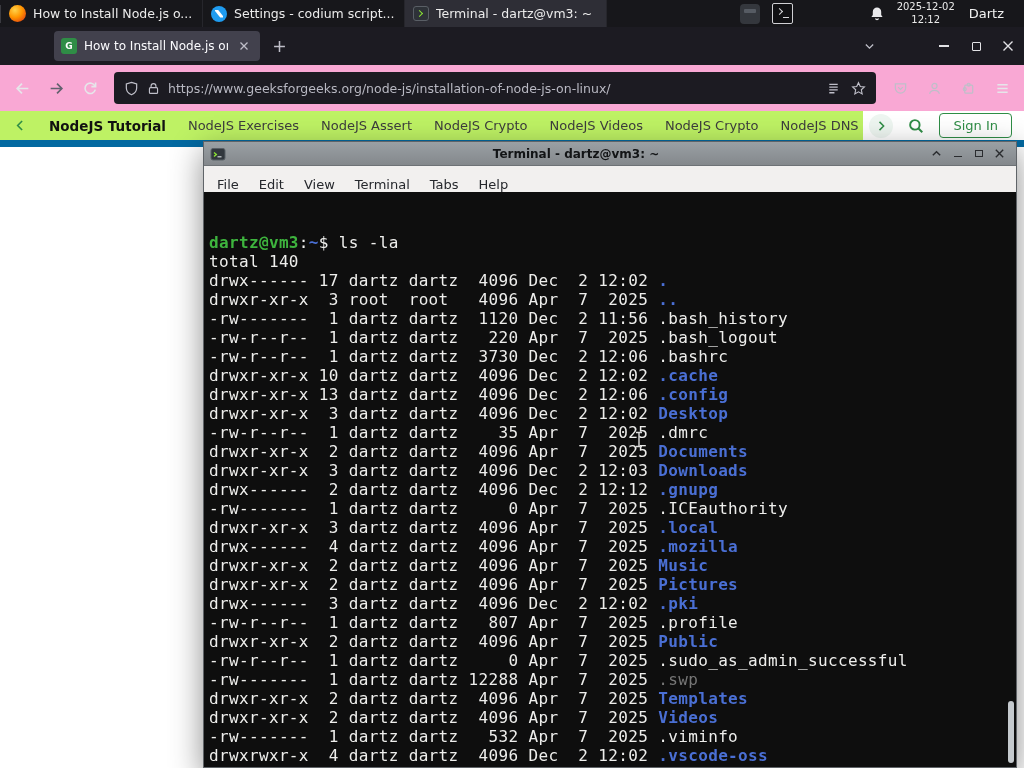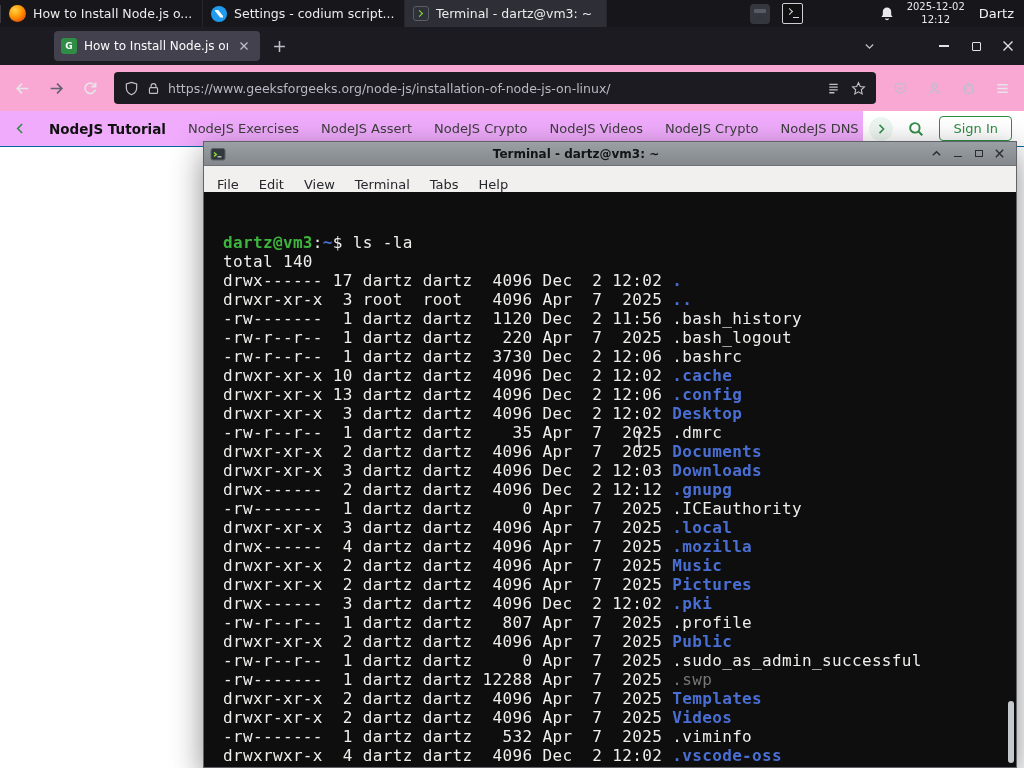--- a/index.html
+++ b/index.html
@@ -14,21 +14,21 @@
   .grid-icon i { background:#cfd2d6; border-radius:1px; }
   .panel-sep { width:1px; height:18px; background:#3a3a40; }
   .task-btn { width:202px; height:100%; display:flex; align-items:center; gap:7px; padding:0 8px; border-right:1px solid #26262c; overflow:hidden; }
   .task-btn.active { background:#2e2e36; }
   .task-title { font-size:12.5px; white-space:nowrap; overflow:hidden; color:#ececec; }
   .ff-icon { width:17px; height:17px; border-radius:50%; background:radial-gradient(circle at 35% 30%, #ffd24a 0%, #ff9500 45%, #e8540e 78%, #b5320f 100%); flex:none; }
   .codium-icon { width:16px; height:16px; border-radius:50%; background:#1f9cf0; flex:none; position:relative; }
   .codium-icon::after { content:""; position:absolute; left:4px; top:4px; width:8px; height:8px; background:#fff; clip-path:polygon(0 0, 35% 0, 100% 80%, 100% 100%, 65% 100%, 0 20%); }
   .termtask-icon { width:16px; height:15px; border-radius:3px; background:#2e3238; border:1px solid #5a5f66; flex:none; position:relative; }
   .termtask-icon::after { content:""; position:absolute; left:3px; top:4px; width:4px; height:4px; border-right:1.5px solid #8ae234; border-bottom:1.5px solid #8ae234; transform:rotate(-45deg); }
-  .panel-right { margin-left:auto; display:flex; align-items:center; gap:12px; padding-right:10px; }
+  .panel-right { margin-left:auto; display:flex; align-items:center; gap:12px; padding-right:20px; }
   .systray-app { width:20px; height:20px; border-radius:4px; background:#34373d; position:relative; }
   .systray-app::after { content:""; position:absolute; left:4px; top:5px; right:4px; height:4px; background:#565b63; border-radius:1px; }
   .systray-term { width:21px; height:21px; border:1px solid #d0d0d4; border-radius:2px; position:relative; background:#101013; margin-right:2px; }
   .systray-term::before { content:""; position:absolute; left:4px; top:5px; width:4px; height:4px; border-right:1.5px solid #d8d8dc; border-bottom:1.5px solid #d8d8dc; transform:rotate(-45deg); }
   .systray-term::after { content:""; position:absolute; left:10px; bottom:5px; width:6px; height:1.5px; background:#d8d8dc; }
   .bell { margin-left:62px; }
   .clock { text-align:center; font-size:10px; line-height:1.25; color:#eaeaea; }
   .panel-user { font-size:13px; padding-left:2px; color:#f2f2f2; }
 
   
@@ -46,39 +46,39 @@
   .min-glyph { width:10px; height:1.5px; background:#e2e2e6; }
   .max-glyph { width:9px; height:9px; border:1.4px solid #e2e2e6; border-radius:1px; }
 
   .navbar { height:46px; background:#f9a8d4; display:flex; align-items:center; padding:0 6px; gap:2px; }
   .nav-btn { width:32px; height:32px; flex:none; }
   .nav-btn.disabled { color:#62616e; }
   .urlbar { flex:1; height:32px; margin:0 6px; background:#1c1b22; border-radius:4px; display:flex; align-items:center; padding:0 10px; gap:8px; min-width:0; }
   .url-text { color:#b9b9c3; font-size:12.5px; white-space:nowrap; overflow:hidden; flex:1; }
   .urlbar-right { display:flex; align-items:center; gap:10px; }
 
-  .sitenav { height:36px; background:#f0abfc; border-bottom:1px solid #0369a1; display:flex; align-items:center; position:relative; }
+  .sitenav { height:36px; background:#bef264; border-bottom:7px solid #0369a1; display:flex; align-items:center; position:relative; }
   .nav-list { flex:1; min-width:0; display:flex; align-items:center; gap:22px; overflow:hidden; white-space:nowrap; padding-left:14px; }
   .nav-item { font-size:13px; color:#3d3d3d; flex:none; }
   .nav-item.primary { font-size:13.5px; font-weight:bold; color:#111; }
   .sitenav-right { flex:none; display:flex; align-items:center; gap:14px; padding:0 12px 0 6px; background:#fff; height:100%; }
   .chev-circle { width:24px; height:24px; border-radius:50%; background:#eef6f1; display:flex; align-items:center; justify-content:center; }
   .signin-btn { border:1px solid #2f8d46; color:#2f8d46; background:#fff; border-radius:4px; font-size:13px; padding:4px 13px; font-family:inherit; }
 
   
   .terminal { position:absolute; left:203px; top:141px; width:814px; height:627px; z-index:20; border:1px solid #606468; box-shadow:0 10px 30px rgba(0,0,0,.45); display:flex; flex-direction:column; }
   .titlebar { height:24px; background:linear-gradient(#9aa0a4,#84888c); display:flex; align-items:center; padding:0 6px; flex:none; border-bottom:1px solid #6e7276; }
   .title-icon { width:16px; height:16px; flex:none; }
   .title-text { flex:1; text-align:center; font-size:12px; font-weight:bold; color:#121416; white-space:nowrap; overflow:hidden; }
   .tb-ctrl { width:21px; height:20px; display:flex; align-items:center; justify-content:center; color:#2a2c2f; flex:none; }
   .tb-max { width:8px; height:7px; border:1.4px solid #2a2c2f; }
   .tb-min { width:8px; height:1.6px; background:#2a2c2f; margin-top:6px; }
   .menubar { height:26px; background:#f2f0ef; display:flex; align-items:flex-end; padding-left:3px; flex:none; }
   .menu-item { font-size:13px; color:#26282d; padding:0 10px; }
-  .term-content { flex:1; background:#0e0e0e; overflow:hidden; position:relative; padding:3px 14px 0 19px; font-family:"DejaVu Sans Mono",monospace; font-size:16px; line-height:19px; letter-spacing:0.35px; color:#eeeeec; white-space:pre; }
+  .term-content { flex:1; background:#0e0e0e; overflow:hidden; position:relative; padding:3px 14px 0 5px; font-family:"DejaVu Sans Mono",monospace; font-size:16px; line-height:19px; letter-spacing:0.35px; color:#eeeeec; white-space:pre; }
   .tline { height:19px; }
   .c-green { color:#3eb43e; font-weight:bold; }
   .c-blue  { color:#4a6fd4; font-weight:bold; }
   .c-dim   { color:#767676; }
   .term-scrollbar { position:absolute; right:2px; top:0; bottom:0; width:7px; }
   .term-thumb { position:absolute; right:0; bottom:4px; width:6px; height:62px; background:#c4c9cd; border-radius:3px; }
 
   .text-cursor { position:absolute; left:634px; top:431px; z-index:25; }
 </style>
 </head>

